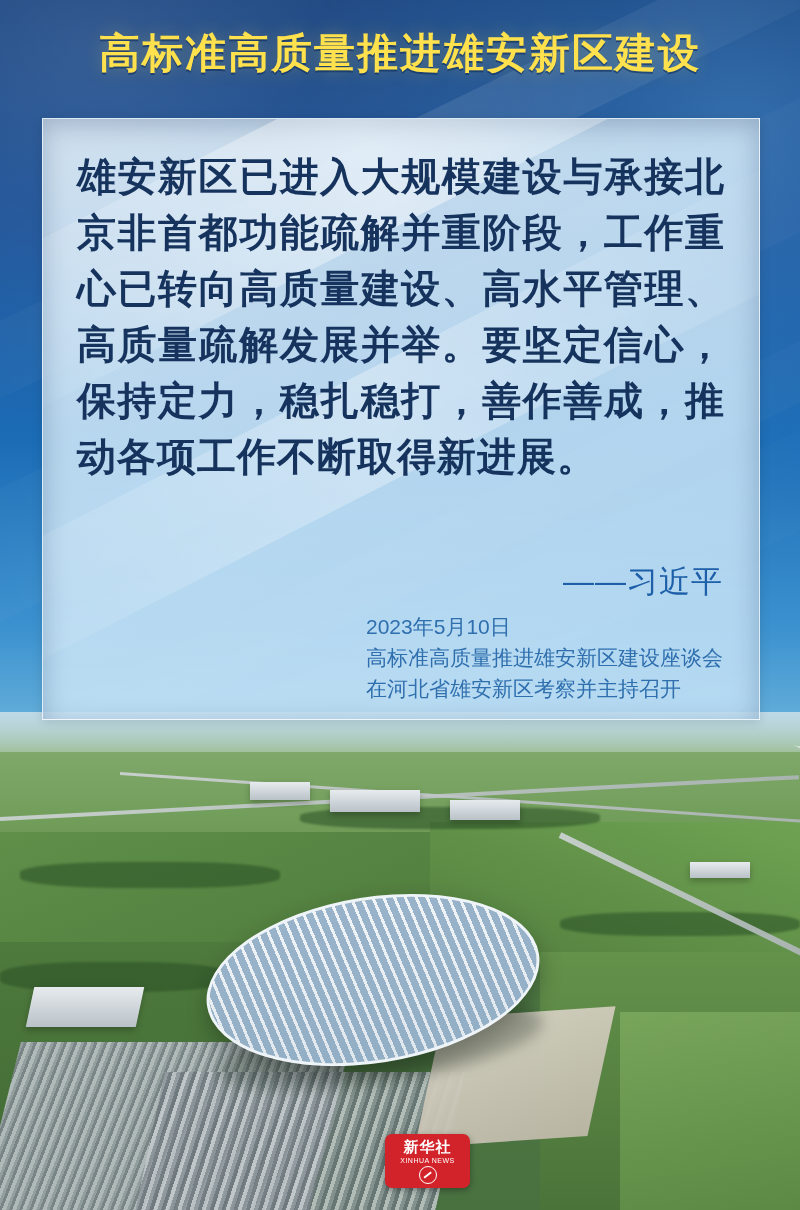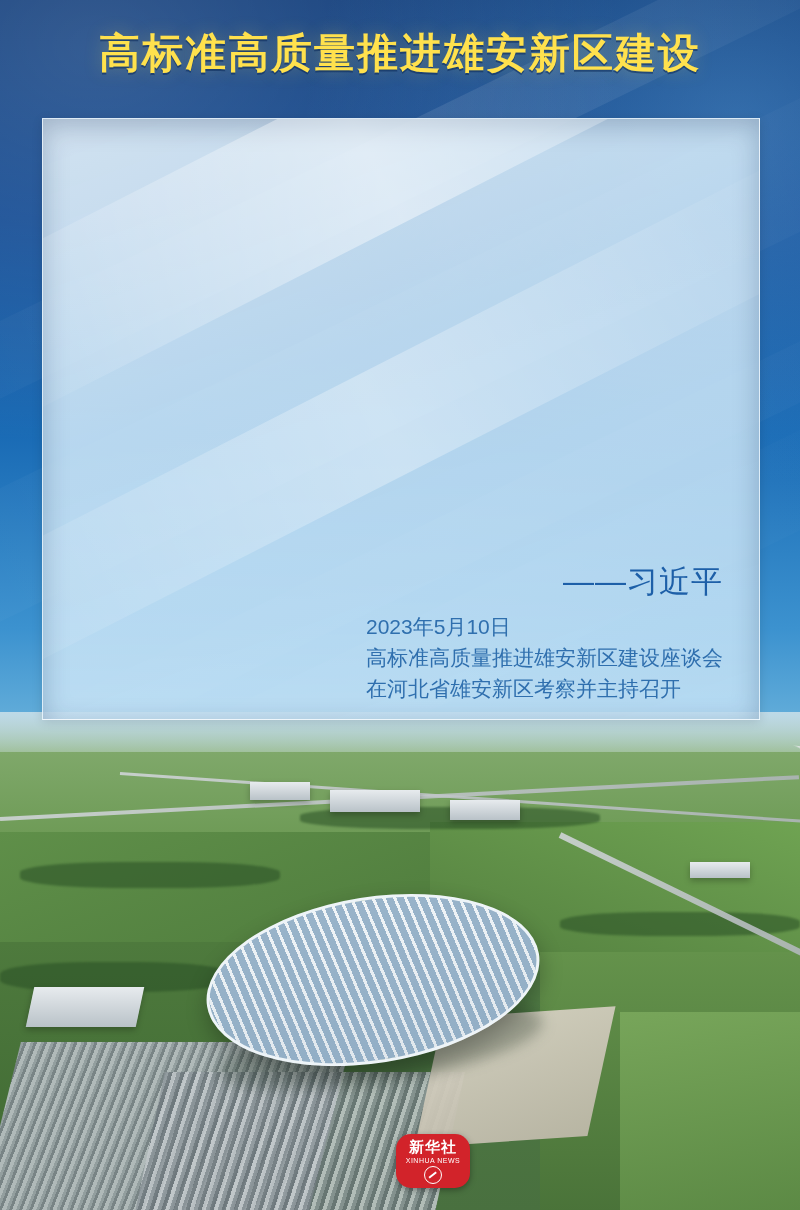--- a/index.html
+++ b/index.html
@@ -213,24 +213,24 @@
     background: linear-gradient(200deg, rgba(230,233,235,0.95) 0%, rgba(230,233,235,0.95) 6%, rgba(0,0,0,0) 6.5%);
     transform: rotate(8deg);
     opacity: .9;
   }
 
   
   .logo {
     position: absolute;
     right: 330px;
     bottom: 22px;
-    width: 74px;
+    width: 85px;
     height: 54px;
     background: #d2232a;
-    border-radius: 15px;
+    border-radius: 7px;
     color: #fff;
     text-align: center;
     z-index: 7;
     box-shadow: 0 2px 6px rgba(0,0,0,.35);
   }
   .logo .cn {
     font-size: 15px;
     font-weight: bold;
     letter-spacing: 1px;
     line-height: 19px;
@@ -269,20 +269,21 @@
   <div class="diag d4"></div>
 
   <div class="title-bar">
     <div class="title">高标准高质量推进雄安新区建设</div>
   </div>
 
   <div class="quote-card">
     <div class="sheen"></div>
     <div class="sheen2"></div>
 
+    <div class="quote-text">雄安新区已进入大规模建设与承接北京非首都功能疏解并重阶段，工作重心已转向高质量建设、高水平管理、高质量疏解发展并举。要坚定信心，保持定力，稳扎稳打，善作善成，推动各项工作不断取得新进展。</div>
 
     <div class="attrib">——习近平</div>
 
     <div class="meta">
       <div>2023年5月10日</div>
       <div>高标准高质量推进雄安新区建设座谈会</div>
       <div>在河北省雄安新区考察并主持召开</div>
     </div>
   </div>
 

